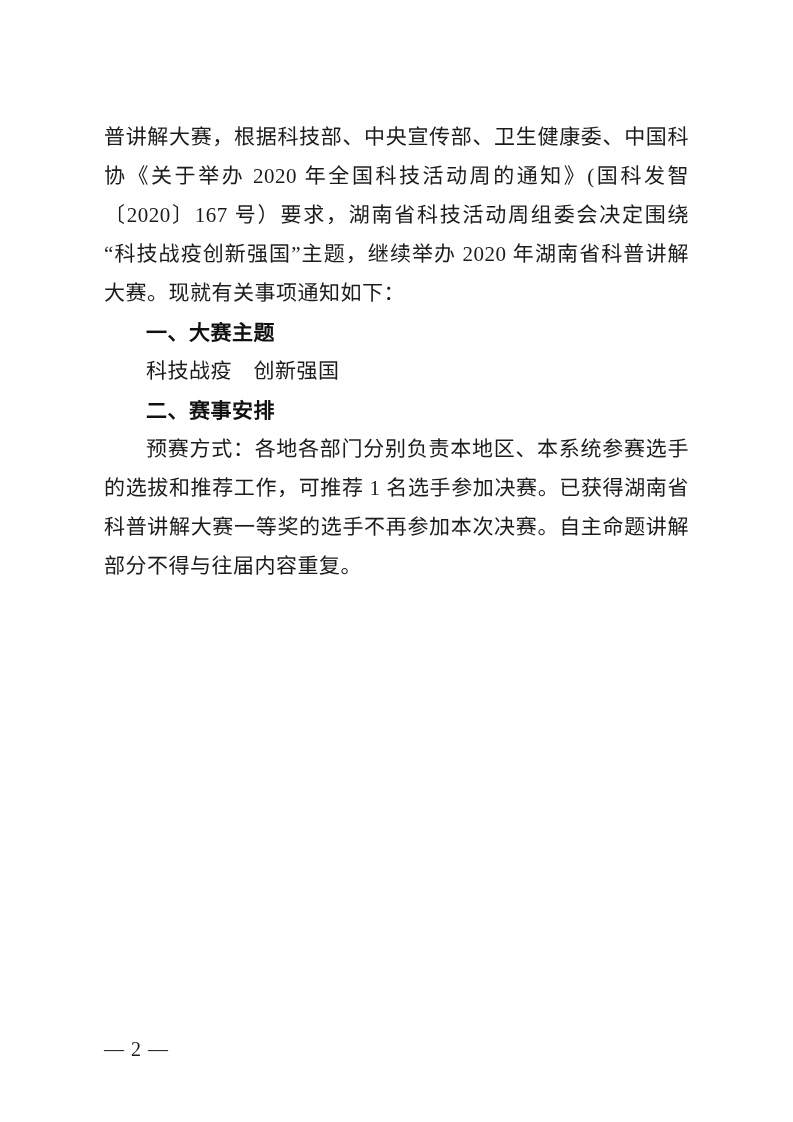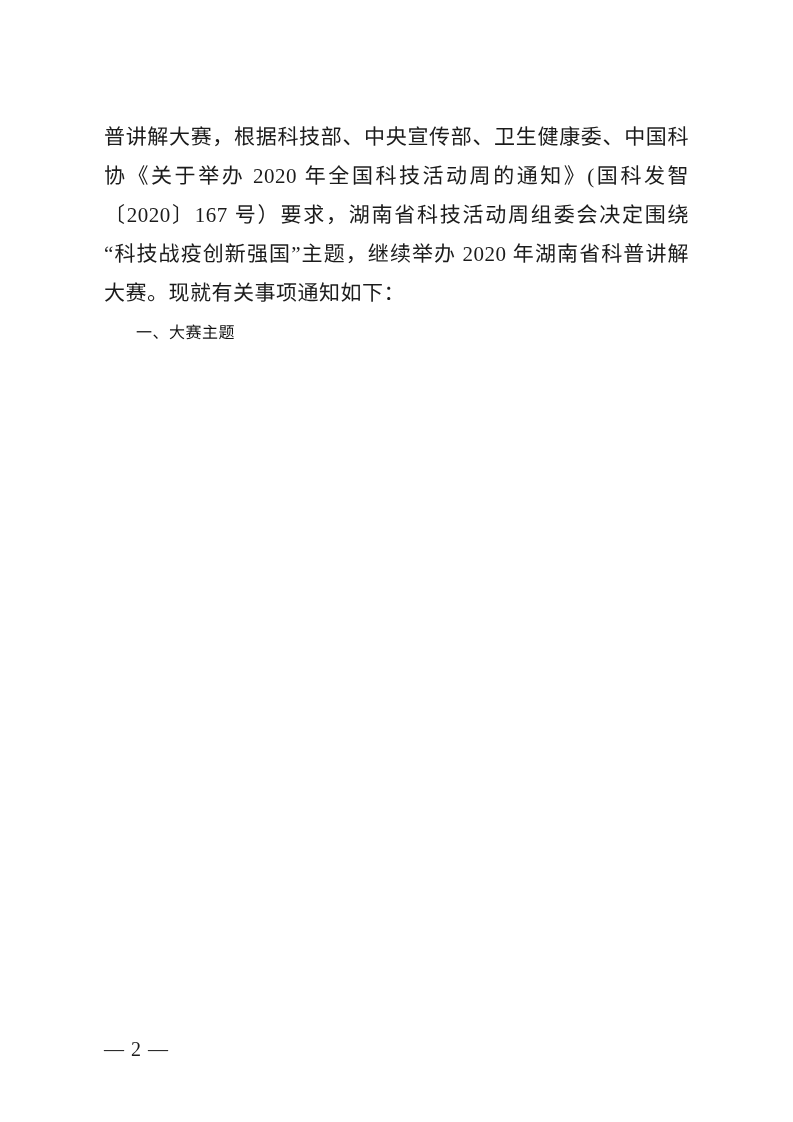--- a/index.html
+++ b/index.html
@@ -32,23 +32,23 @@
     padding: 0;
     text-indent: 2em;
   }
   .content p.continuation {
     text-indent: 0;
   }
   .content .sec-heading,
   .content .subsec-heading {
     margin: 0;
     padding: 0;
-    font-size: 16px;
+    font-size: 21px;
     line-height: 39px;
-    font-weight: normal;
+    font-weight: bold;
     font-family: "Liberation Sans", "DejaVu Sans", sans-serif;
     text-indent: 2em;
     text-align: left;
     color: #111111;
   }
   .page-footer {
     position: absolute;
     left: 104px;
     top: 1036px;
     font-size: 20px;
@@ -62,23 +62,26 @@
 <body>
 
 <div class="page">
 
   <div class="content">
 
     <p class="continuation">普讲解大赛，根据科技部、中央宣传部、卫生健康委、中国科协《关于举办 2020 年全国科技活动周的通知》(国科发智〔2020〕167 号）要求，湖南省科技活动周组委会决定围绕“科技战疫创新强国”主题，继续举办 2020 年湖南省科普讲解大赛。现就有关事项通知如下：</p>
 
     <h2 class="sec-heading">一、大赛主题</h2>
 
+    <p>科技战疫　创新强国</p>
+
+
+    <h2 class="sec-heading">二、赛事安排</h2>
 
 
 
-
-
+    <p>预赛方式：各地各部门分别负责本地区、本系统参赛选手的选拔和推荐工作，可推荐 1 名选手参加决赛。已获得湖南省科普讲解大赛一等奖的选手不再参加本次决赛。自主命题讲解部分不得与往届内容重复。</p>
 
   </div>
 
   <div class="page-footer">— 2 —</div>
 
 </div>
 
 </body></html>

